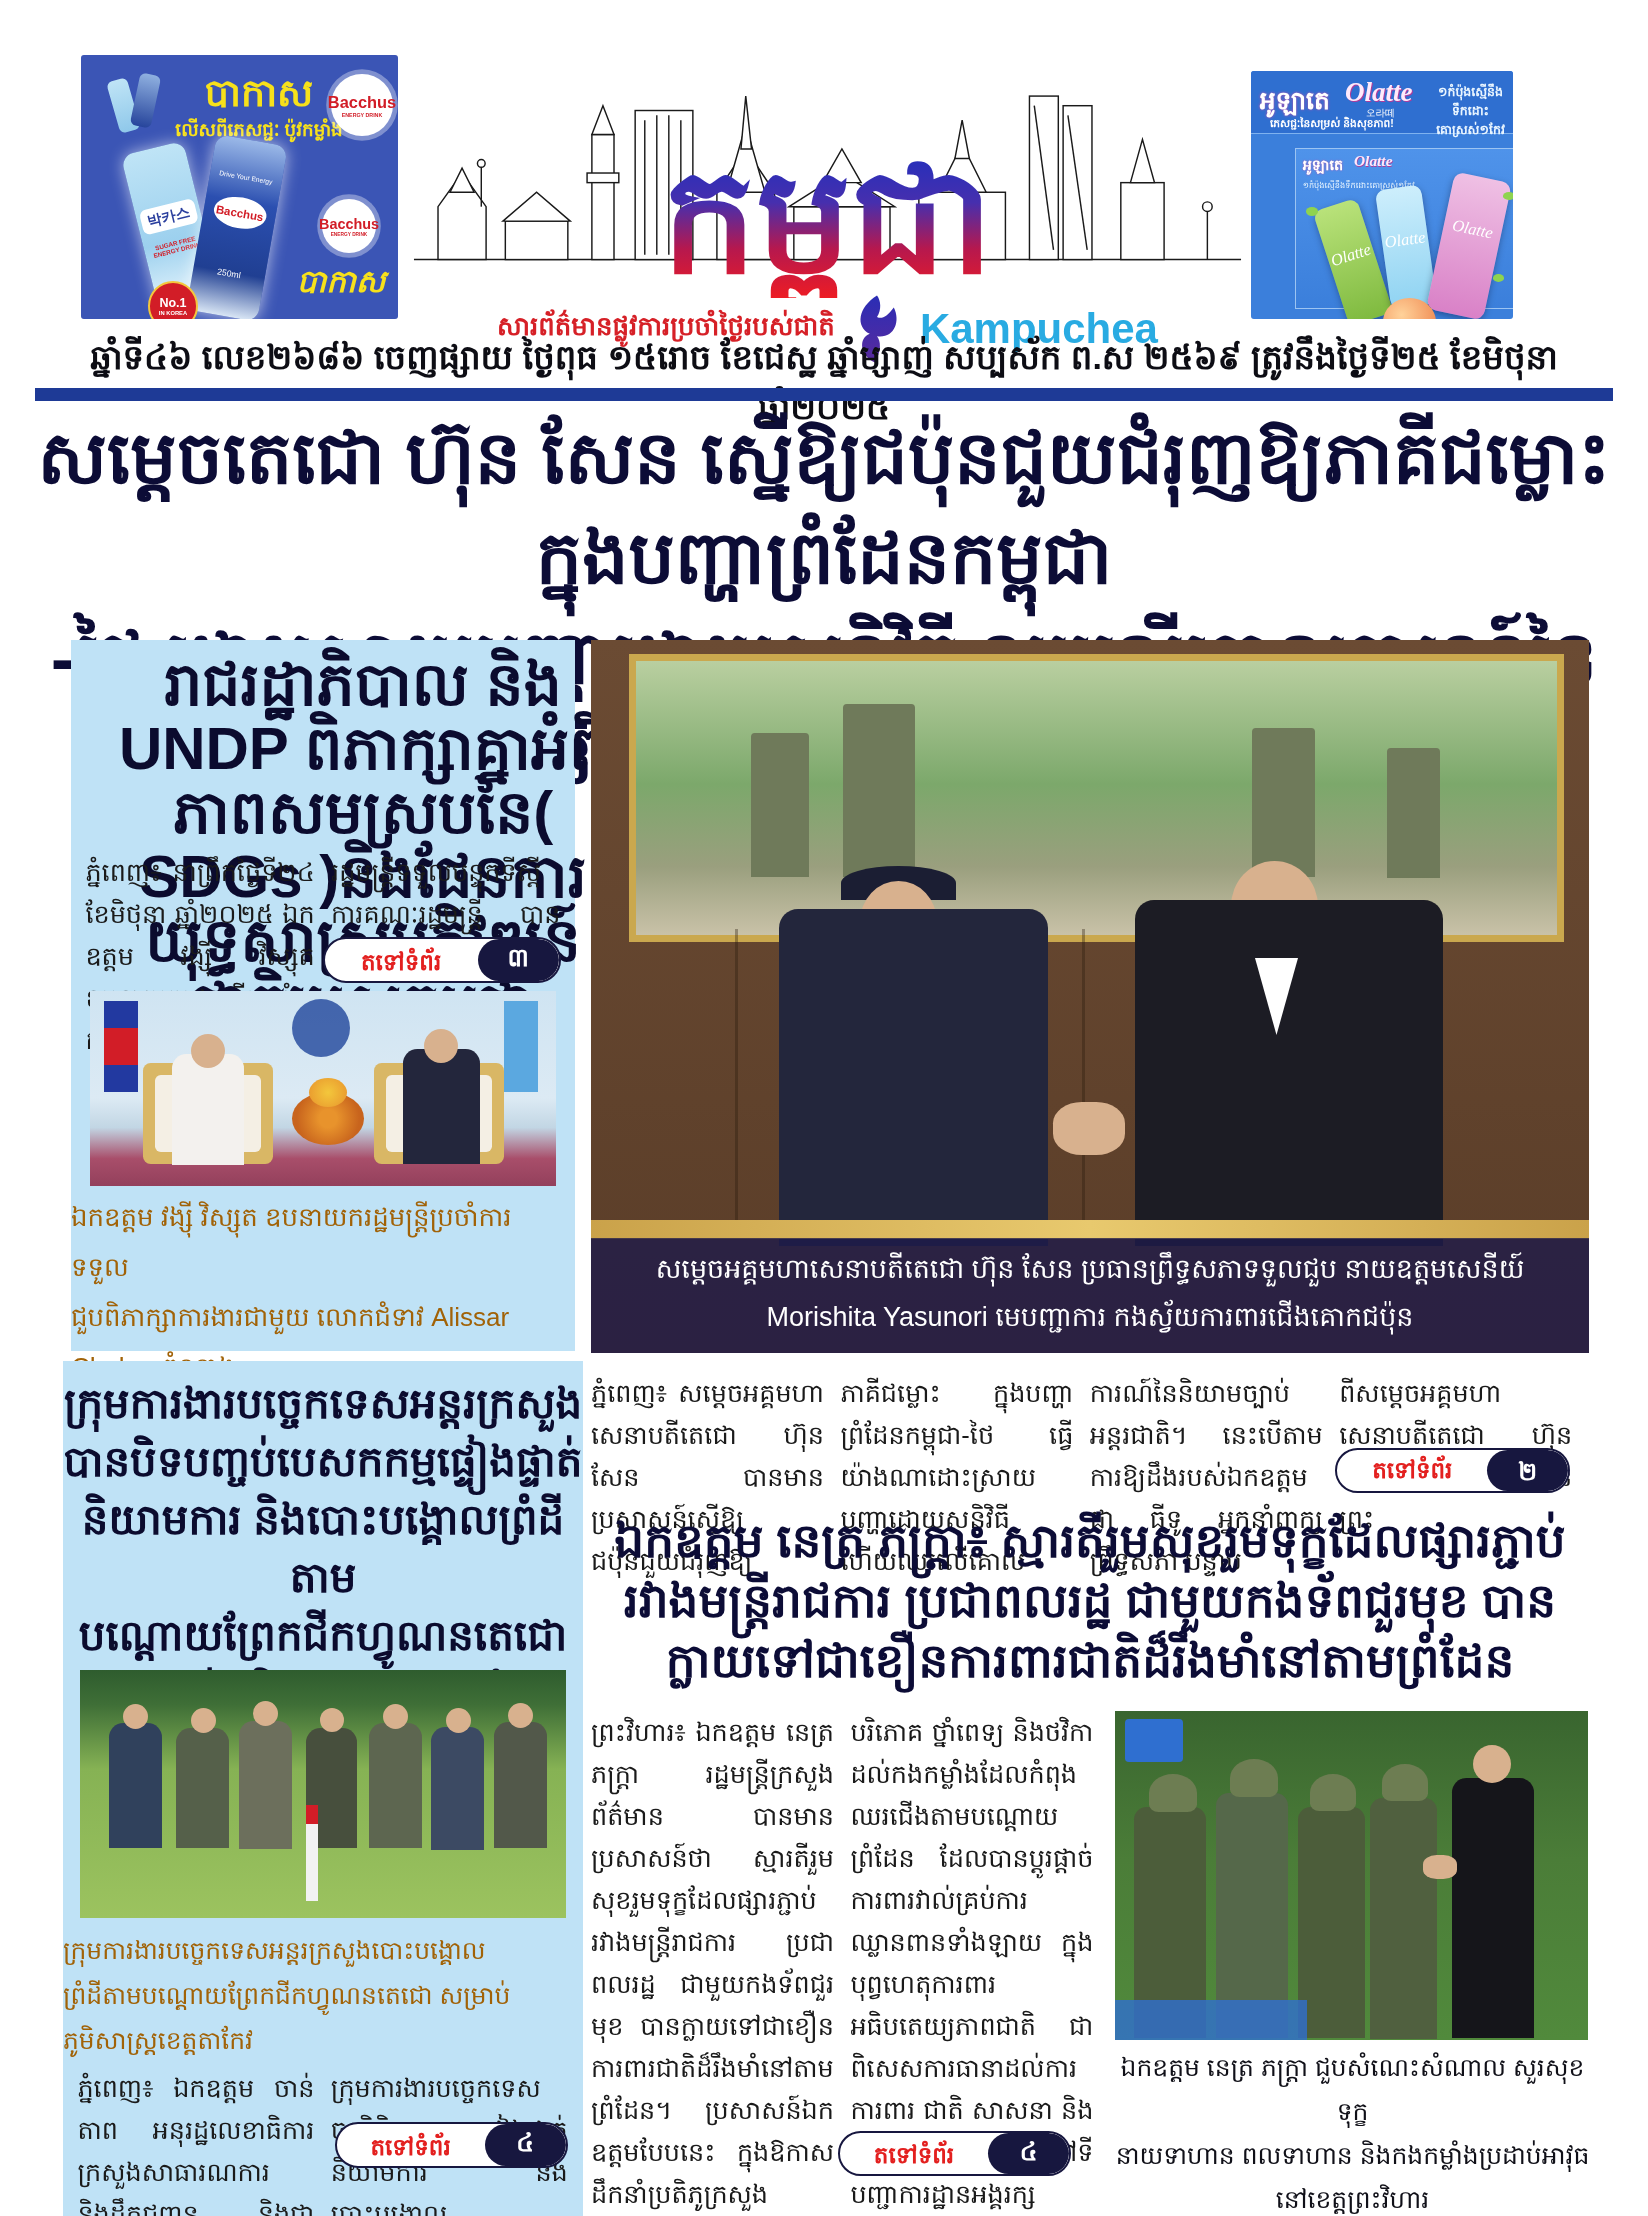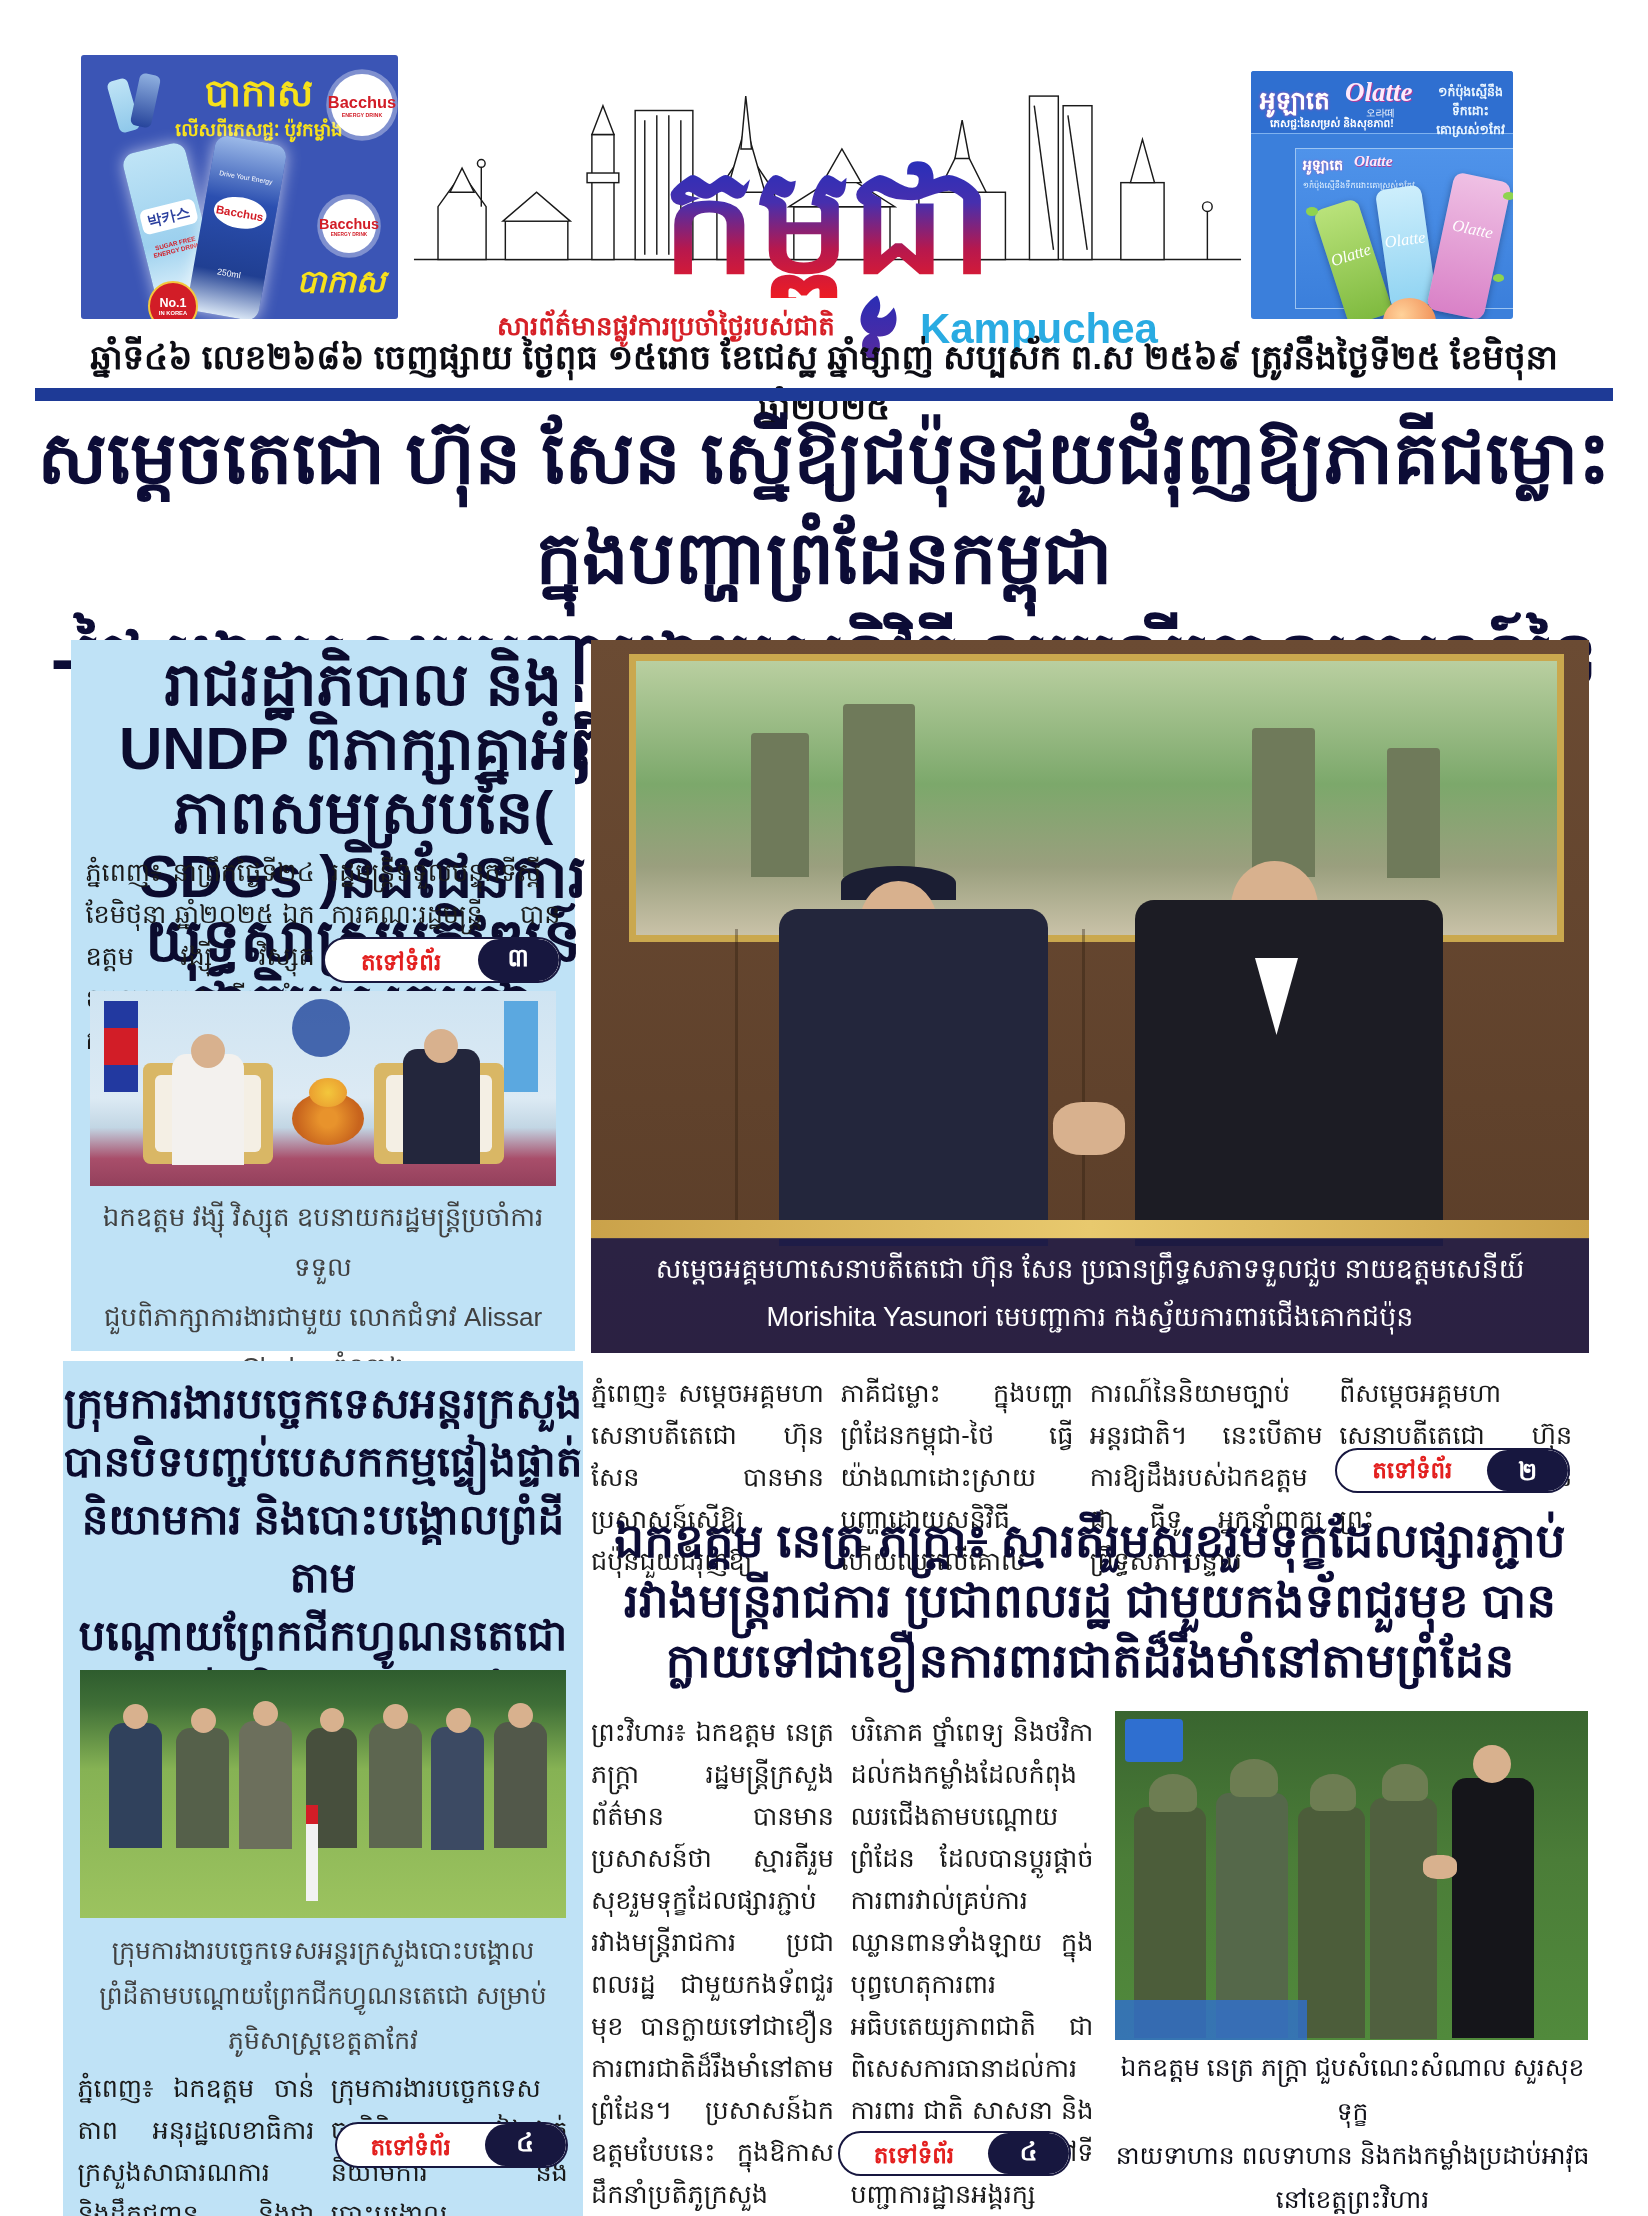--- a/index.html
+++ b/index.html
@@ -76,21 +76,21 @@
   .body-cols{position:absolute;display:flex;gap:16.4px;}
   .bcol{font-size:25.5px;line-height:42px;color:#1a1a1a;text-align:justify;}
   .undp-cols{left:14.4px;top:211px;width:475px;height:135px;}
   .undp-cols .bcol{width:230px;}
   .pill{position:absolute;background:#fff;border:2.4px solid #17173f;border-radius:29px;display:flex;align-items:flex-end;overflow:hidden;}
   .pill .lbl{flex:1;text-align:center;color:#e3201f;font-weight:800;font-size:23px;}
   .pill .num{width:81px;align-self:stretch;background:#17173f;border-radius:23px;color:#fff;display:flex;align-items:center;justify-content:center;font-size:25px;font-weight:700;}
   .pill-undp{right:14.4px;top:297px;width:234px;height:42px;}
   .photo{position:absolute;overflow:hidden;}
   .photo-undp{left:19px;top:351px;width:466px;height:195px;background:linear-gradient(180deg,#cfe4f2 0%,#dceaf4 55%,#c2d6e4 70%,#a84e6a 86%,#93405c 100%);}
-  .caption{position:absolute;width:100%;text-align:center;color:#404040;font-size:26px;line-height:50px;}
+  .caption{position:absolute;width:100%;color:#a16207;font-size:26px;line-height:50px;}
   .undp-caption{top:552px;}
 
   .panel-border{left:63px;top:1361px;width:520px;height:857px;}
   .border-headline{top:13.5px;font-size:42px;line-height:58px;}
   .photo-border{left:17px;top:309px;width:486px;height:248px;background:linear-gradient(180deg,#2e5c2e 0%,#3f6f37 14%,#86b254 40%,#9cc35f 100%);}
   .border-caption{top:567px;line-height:45px;font-size:25px;}
   .border-cols{left:14.4px;top:706px;width:491px;height:140px;}
   .border-cols .bcol{width:237px;}
   .pill-border{right:15.4px;top:761px;width:229px;height:42px;}
 

